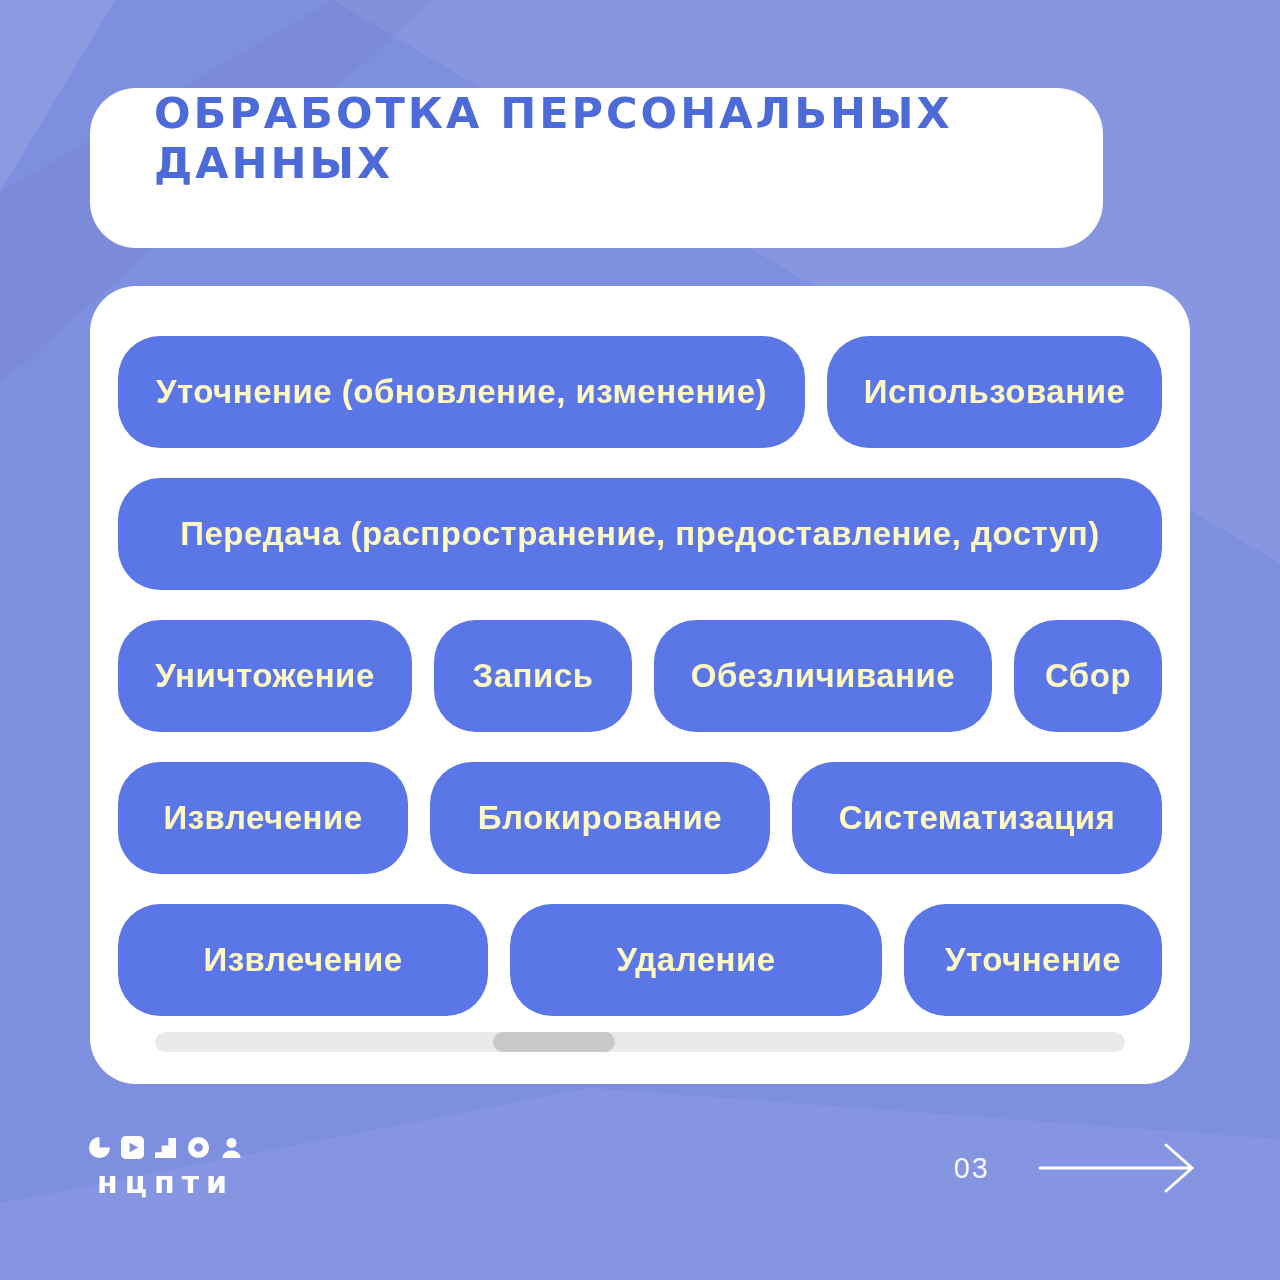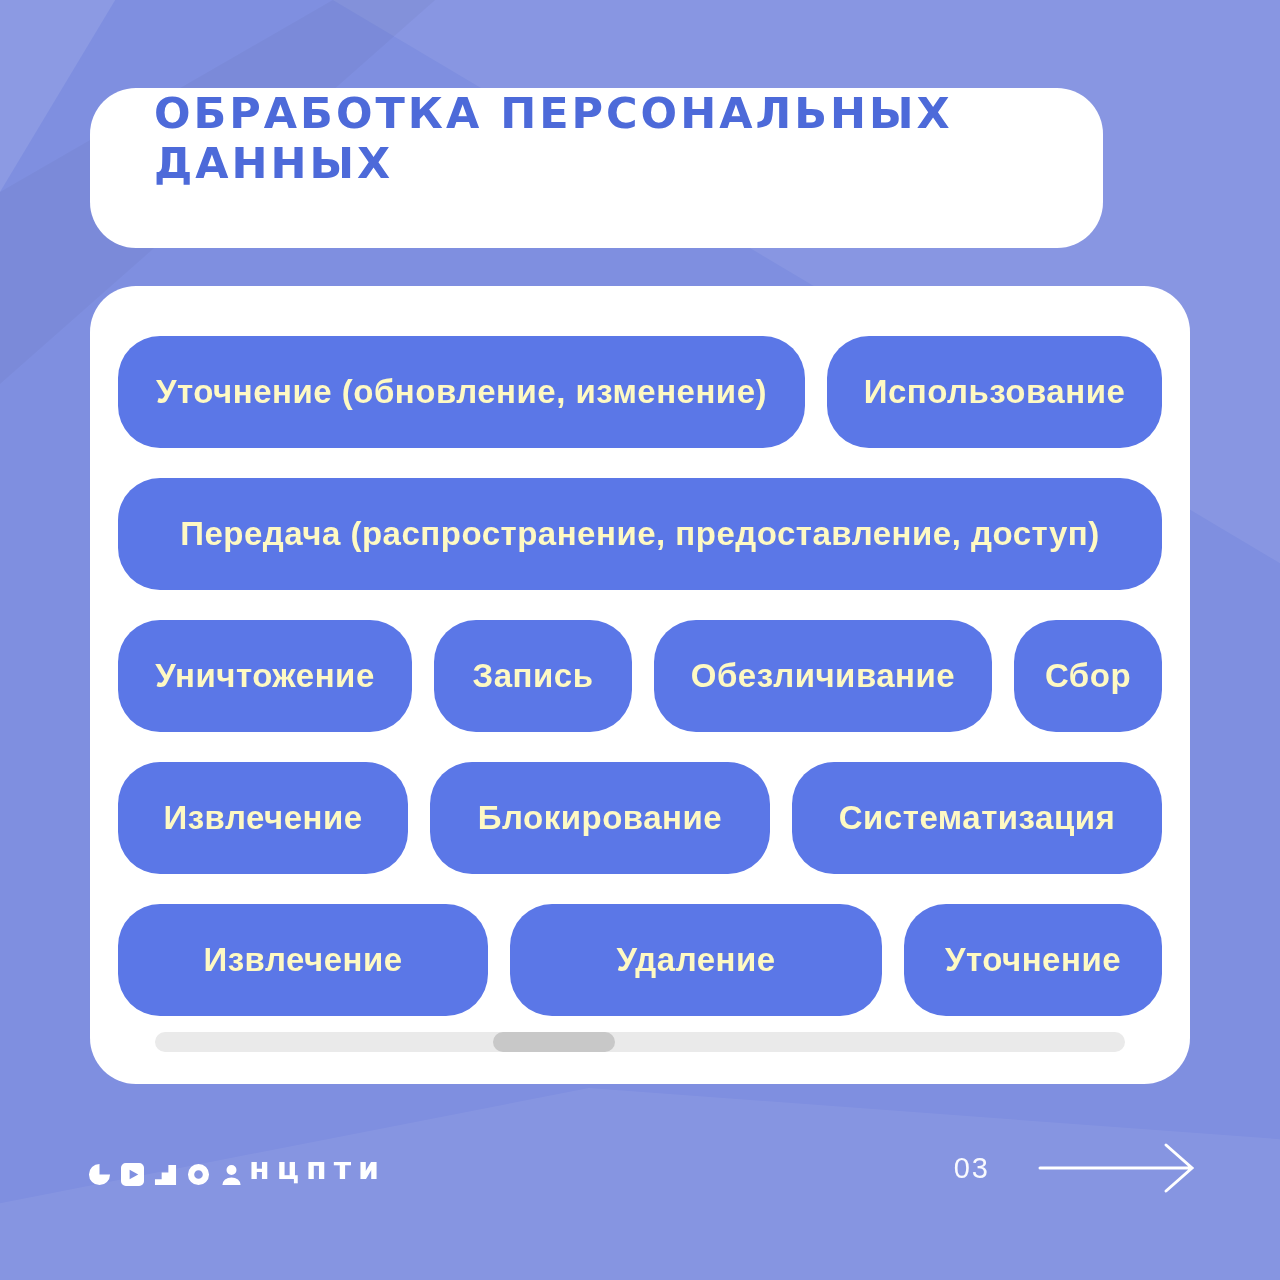--- a/index.html
+++ b/index.html
@@ -79,21 +79,21 @@
   }
 
   .footer {
     position: absolute;
     left: 88px; right: 84px; top: 1118px;
     height: 100px;
     display: flex;
     align-items: center;
     justify-content: space-between;
   }
-  .logo { display: flex; flex-direction: row; gap: 6px; }
+  .logo { display: flex; flex-direction: column; gap: 6px; align-items: center; }
   .logo-icons { display: flex; gap: 10px; align-items: flex-end; }
   .logo-icons svg { display: block; }
   .logo-text {
     color: #ffffff;
     font-size: 30px;
     font-weight: 700;
     letter-spacing: 7px;
     font-family: "DejaVu Sans", "Liberation Sans", sans-serif;
   }
   .footer-right { display: flex; align-items: center; gap: 48px; }

